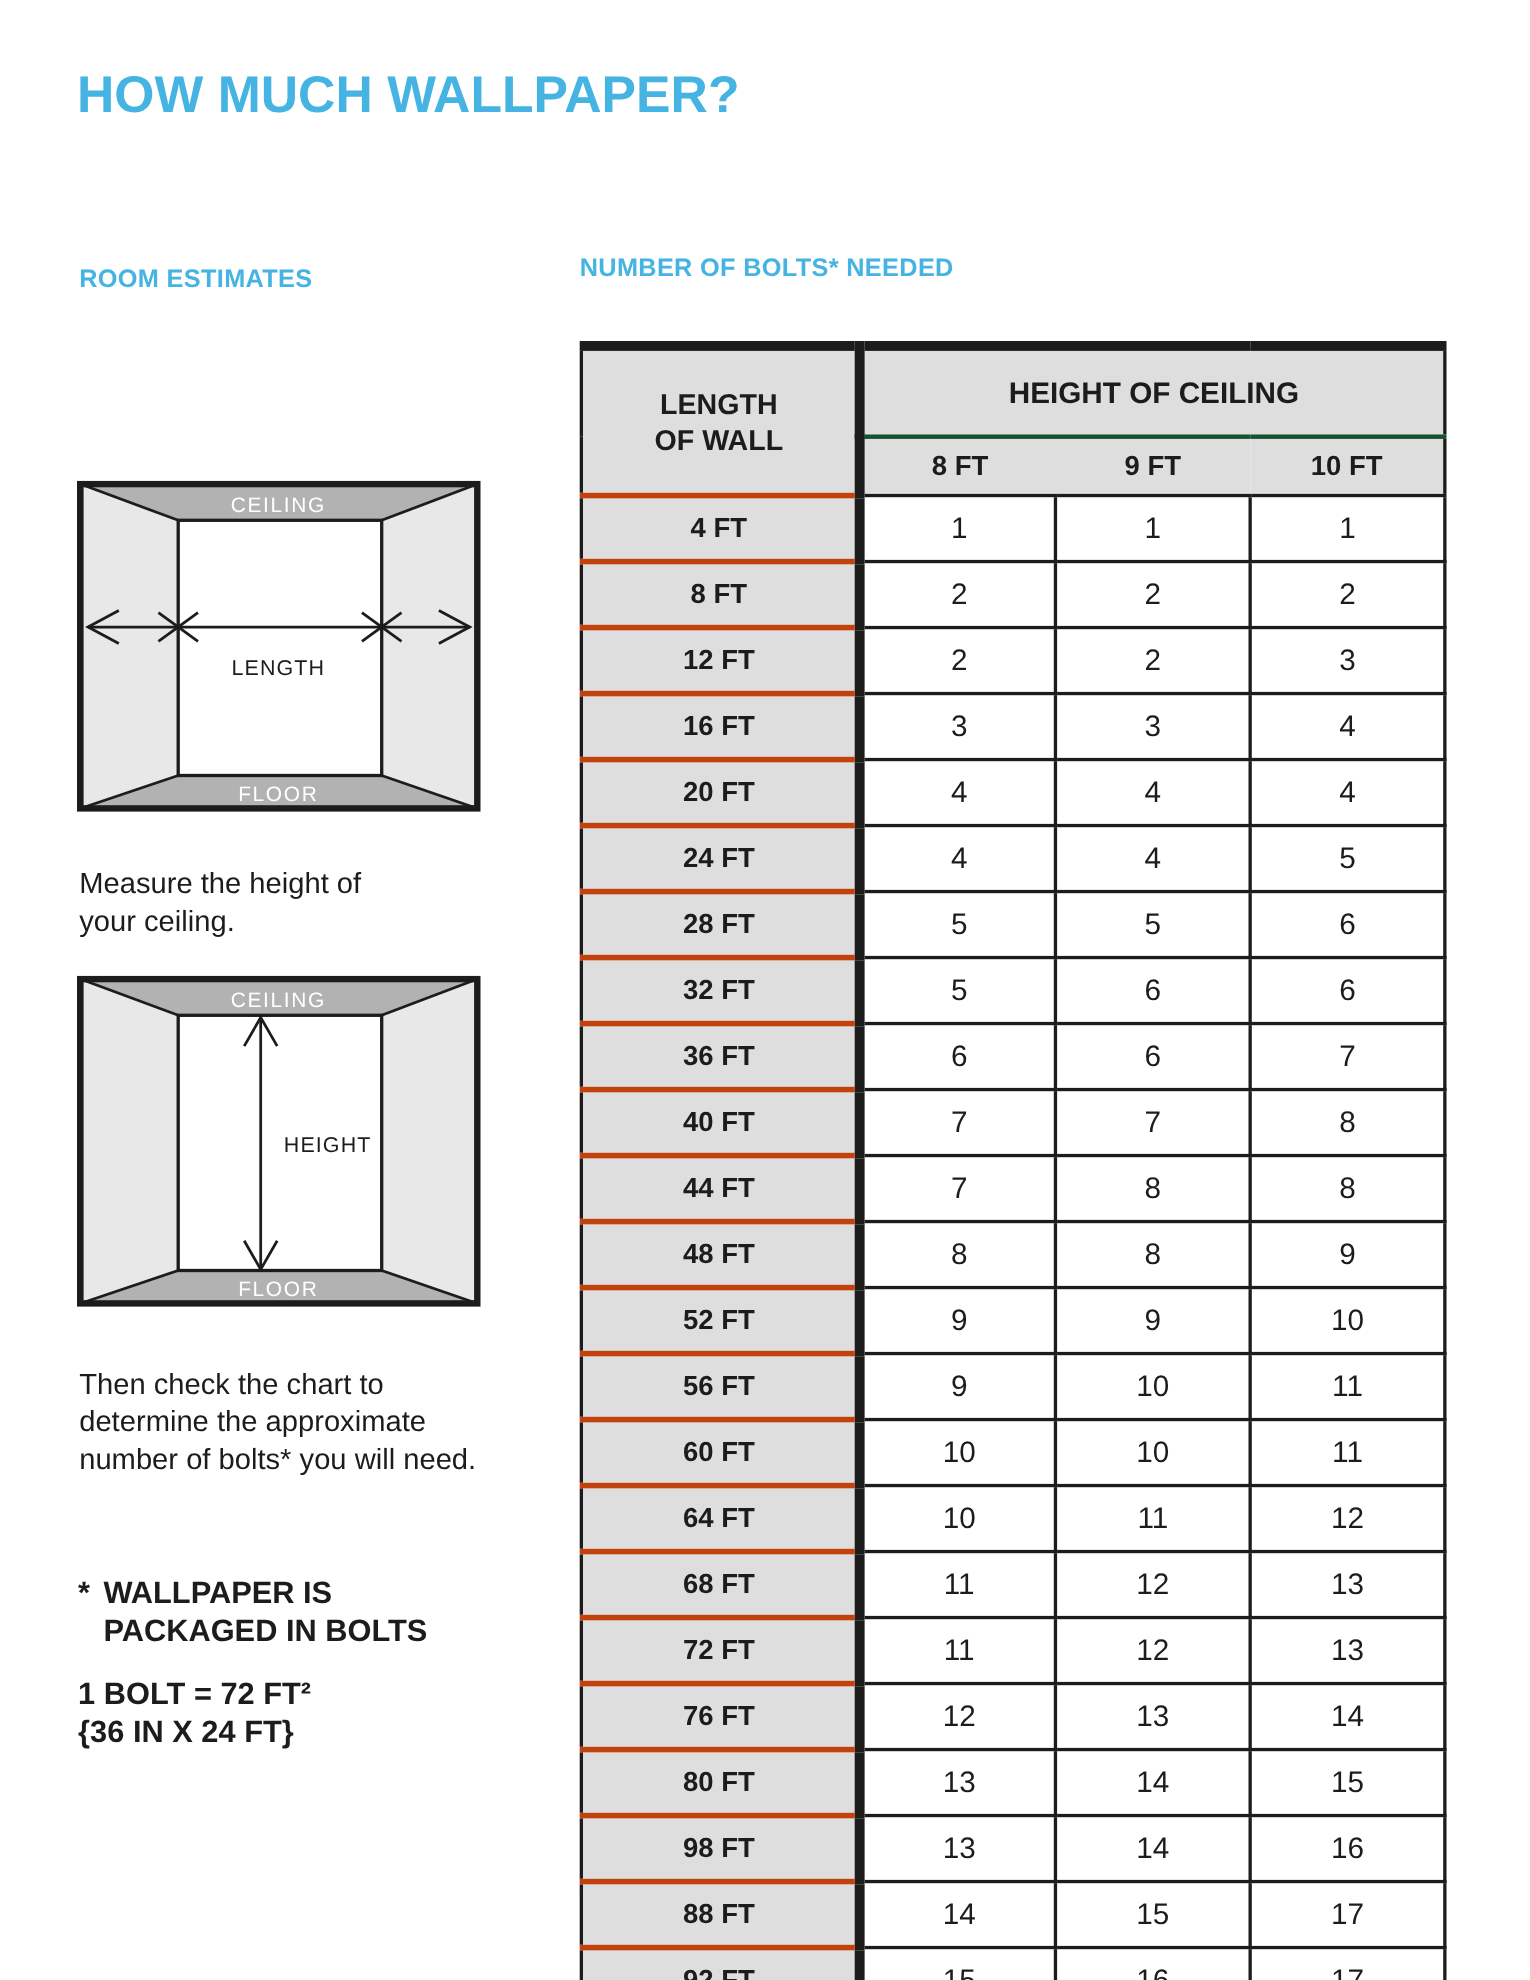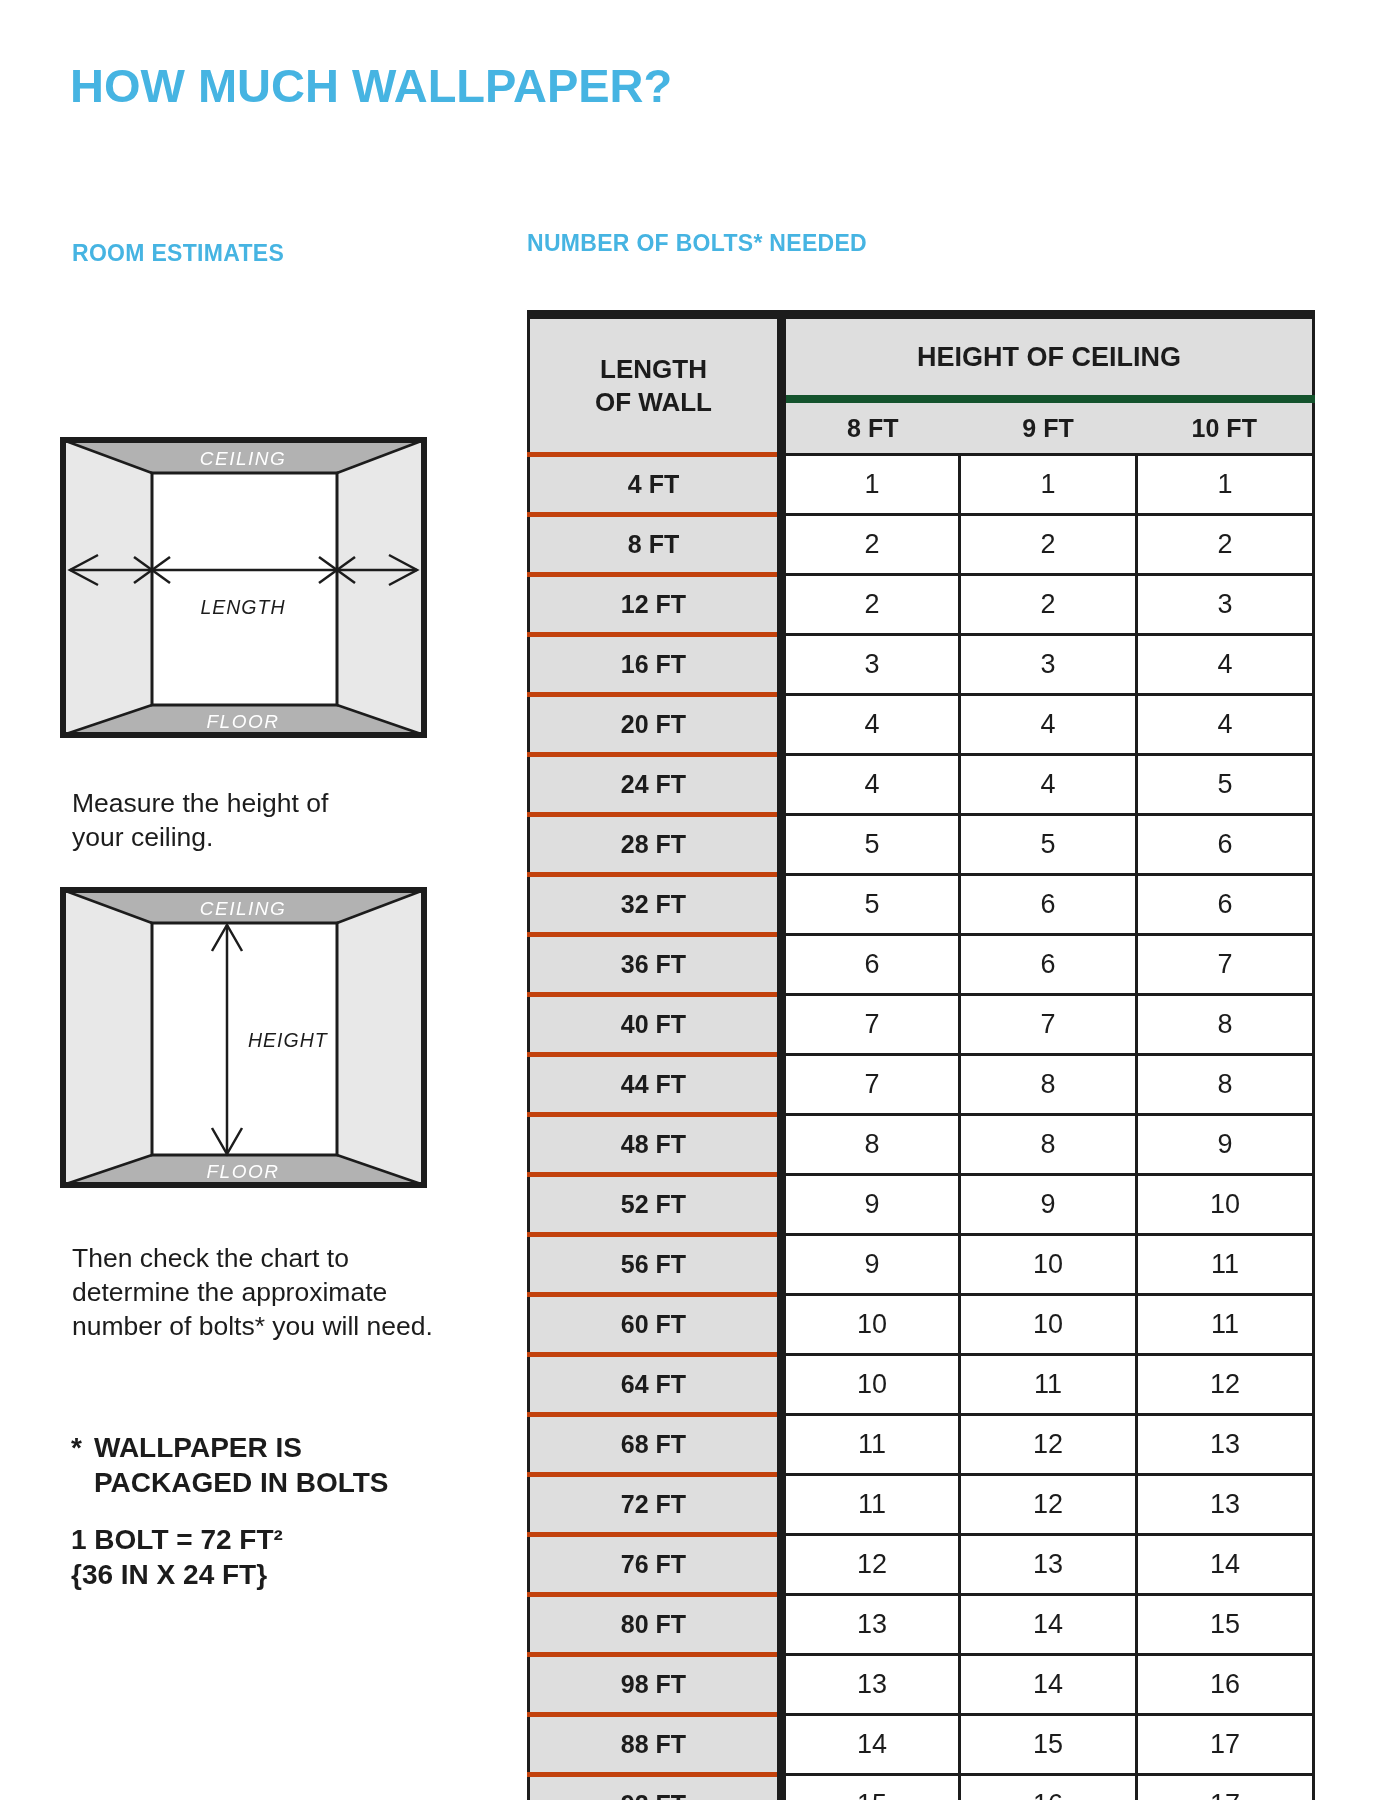--- a/index.html
+++ b/index.html
@@ -42,21 +42,21 @@
     display:flex;
     font-weight:bold;font-size:28px;line-height:35px;
   }
   .footnote .star{width:23px;}
   .footnote-text{white-space:pre-line;}
   .bolt-note{
     left:71px;top:1522px;
     font-weight:bold;font-size:28px;line-height:35px;
     white-space:pre-line;
   }
-  .diagram{left:60px;width:367px;height:301px;font-style:italic;}
+  .diagram{left:70px;width:367px;height:301px;}
   .diagram-length{top:437px;}
   .diagram-height{top:887px;}
   .diagram svg{display:block;width:367px;height:301px;}
 
   
   .gray-strip{left:527px;top:1705px;width:259px;height:18px;background:#dedede;}
   .table-wrap{left:527px;top:310px;}
   table.bolts{
     border-collapse:collapse;table-layout:fixed;
     width:785px;background:#ffffff;
@@ -69,21 +69,21 @@
   th.corner{
     background:#dedede;
     border-right:9px solid #1c1c1c;
     font-weight:bold;font-size:26px;line-height:33px;
     white-space:pre-line;
   }
   th.group-header{
     background:#dedede;
     height:76px;
     font-weight:bold;font-size:27px;
-    border-bottom:8px solid #14532d;
+    border-bottom:4px solid #14532d;
   }
   th.col-header{
     background:#dedede;
     height:50px;
     font-weight:bold;font-size:25px;
     border-bottom:3px solid #1c1c1c;
   }
   tbody th.rowlabel{
     background:#dedede;
     border-top:5px solid #c2410c;

